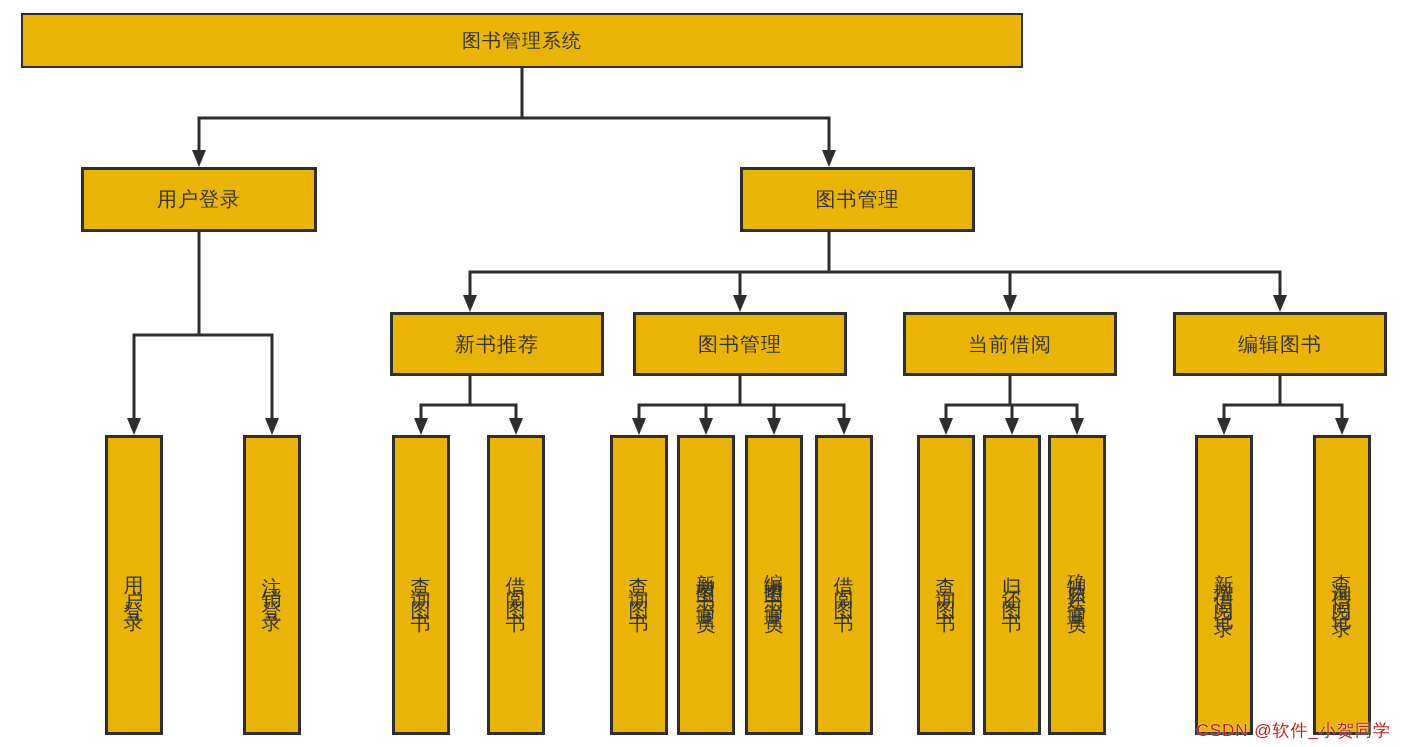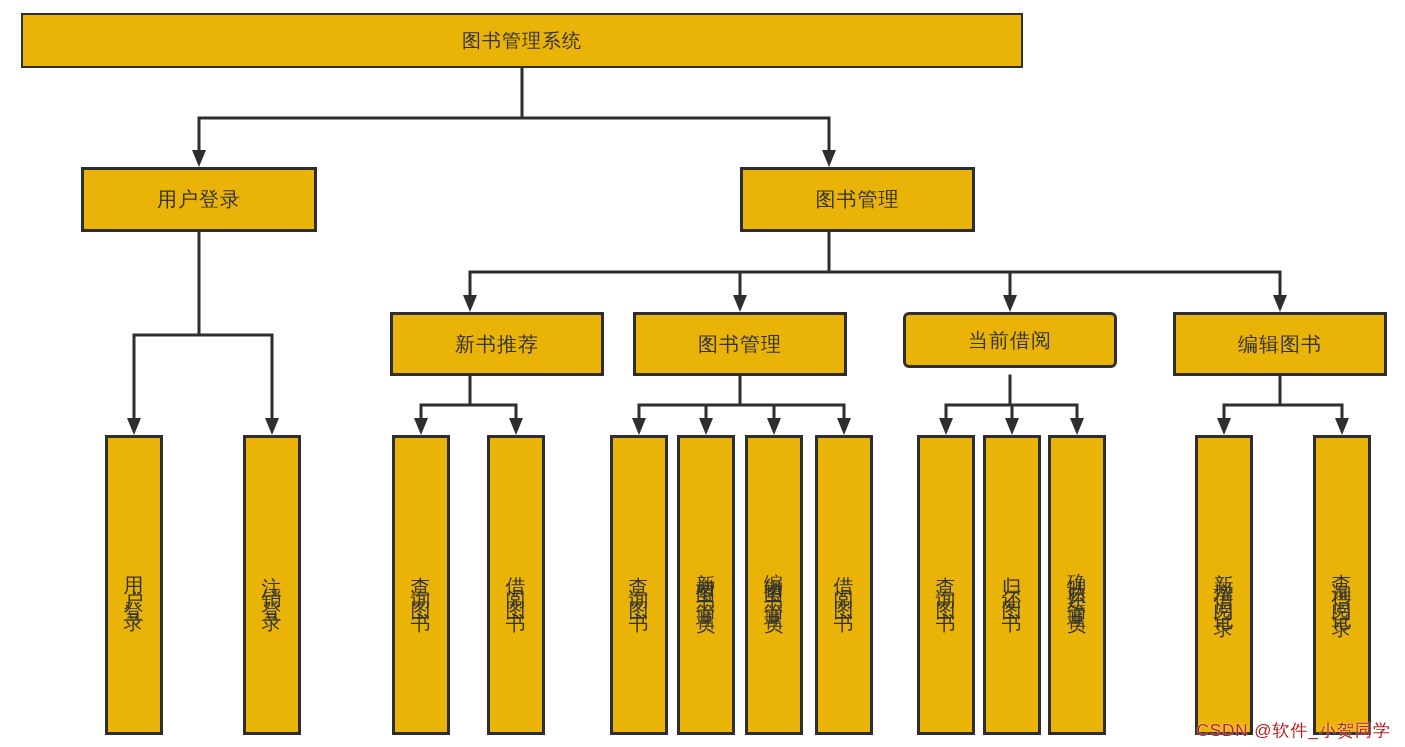--- a/index.html
+++ b/index.html
@@ -99,21 +99,21 @@
   <div class="node hbox" style="left:740px;top:167px;width:235px;height:65px;">
     <span>图书管理</span>
   </div>
 
   <div class="node hbox" style="left:363px;top:312px;width:214px;height:64px;margin-left:27px;">
     <span>新书推荐</span>
   </div>
   <div class="node hbox" style="left:633px;top:312px;width:214px;height:64px;">
     <span>图书管理</span>
   </div>
-  <div class="node hbox" style="left:903px;top:312px;width:214px;height:56px;border-radius:6px;">
+  <div class="node hbox" style="left:903px;top:312px;width:214px;height:64px;">
     <span>当前借阅</span>
   </div>
   <div class="node hbox" style="left:1173px;top:312px;width:214px;height:64px;">
     <span>编辑图书</span>
   </div>
 
   <div class="node vbox" style="left:105px;">
     <span class="vtext">用户登录</span>
   </div>
   <div class="node vbox" style="left:243px;">

